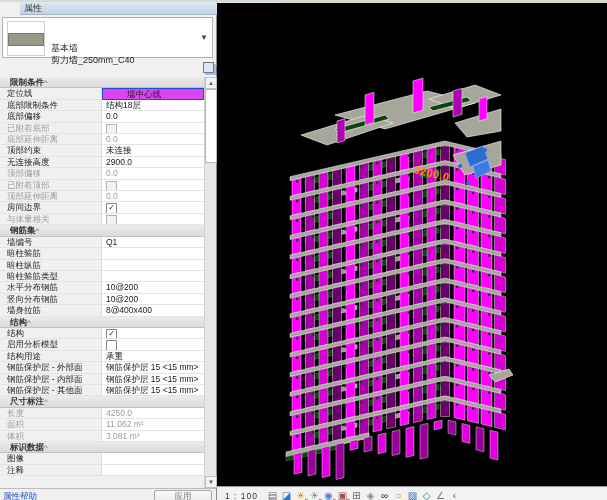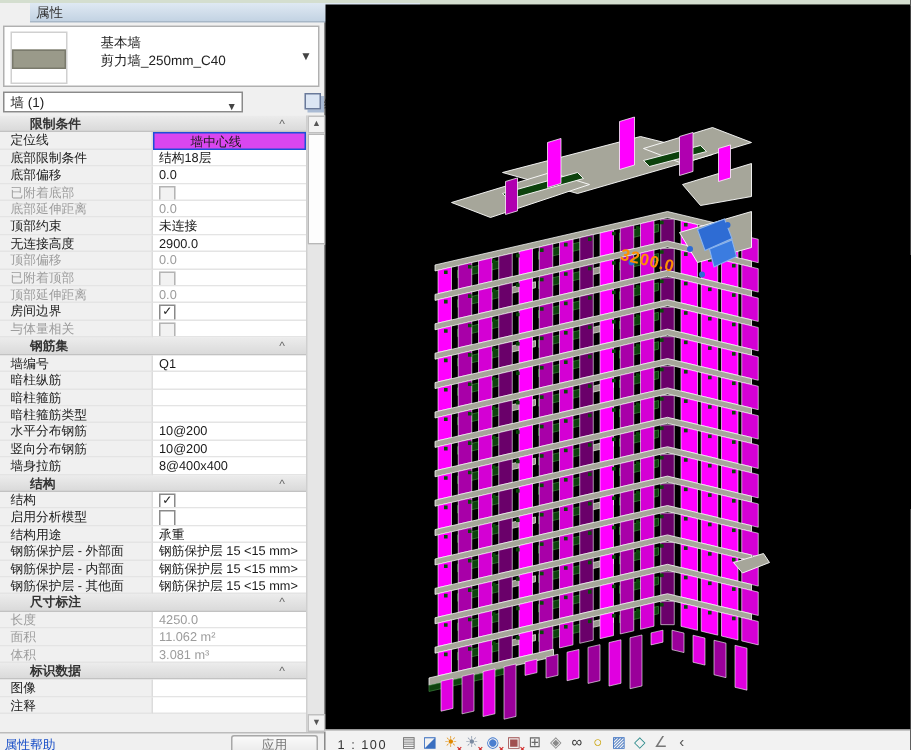--- a/index.html
+++ b/index.html
@@ -11,42 +11,42 @@
   
   .palette{position:absolute;left:0;top:2px;width:216px;height:498px;background:#f0f0f0;border-right:1px solid #8a8a8a;}
   .pal-title{position:absolute;left:0;top:0;width:260px;height:13px;
      background:linear-gradient(#dfe9f3,#c3d3e3);border-bottom:1px solid #a7b7c7;
      font-size:9px;color:#333;line-height:13px;padding-left:4px;box-sizing:border-box;margin-left:20px;}
   .pal-close{position:absolute;right:6px;top:1px;width:11px;height:11px;font-size:9px;font-weight:bold;
      color:#444;text-align:center;line-height:11px;cursor:pointer;}
   .typebox{position:absolute;left:2px;top:15px;width:211px;height:41px;background:#fff;border:1px solid #b0b0b0;box-sizing:border-box;}
   .swatch{position:absolute;left:4px;top:3px;width:36px;height:33px;background:#fff;border:1px solid #d0d0d0;}
   .swatch-bar{position:absolute;left:0px;top:11px;width:34px;height:11px;background:#9a9a8a;border:1px solid #7a7a6c;}
-  .type-lines{position:absolute;left:48px;top:4px;font-size:9px;color:#222;line-height:12px;margin-left:16px;}
+  .type-lines{position:absolute;left:48px;top:24px;font-size:9px;color:#222;line-height:12px;}
   .type-caret{position:absolute;right:4px;top:15px;font-size:8px;color:#444;}
   .instrow{position:absolute;left:0;top:58px;width:216px;height:17px;}
   .inst-combo{position:absolute;left:2px;top:1px;width:160px;height:14px;background:#fff;border:1px solid #8a8a8a;
      font-size:9px;color:#222;line-height:13px;padding-left:4px;box-sizing:border-box;}
   .inst-combo .caret{position:absolute;right:3px;top:3px;font-size:7px;color:#444;}
   .edittype{position:absolute;left:165px;top:1px;width:49px;height:14px;font-size:8.5px;color:#222;
      line-height:14px;white-space:nowrap;cursor:pointer;padding-left:38px;}
   .edittype .et-icon{display:inline-block;width:9px;height:9px;border:1px solid #6a7a9a;background:#dce6f4;
      position:relative;top:1px;margin-right:2px;box-shadow:2px 2px 0 #aabbd4;}
   
   .grid{position:absolute;left:0;top:75px;width:204px;height:411px;overflow:hidden;background:#f0f0f0;}
   .prow{display:flex;height:11.42px;font-size:8.5px;line-height:11.4px;box-sizing:border-box;}
   .prow .lab{width:102px;padding-left:7px;box-sizing:border-box;color:#222;background:#f0f0f0;
      border-right:1px solid #dcdcdc;border-bottom:1px solid #e4e4e4;overflow:hidden;white-space:nowrap;}
   .prow .val{flex:1;background:#fff;border-bottom:1px solid #e4e4e4;padding-left:4px;box-sizing:border-box;
      color:#1a1a1a;overflow:hidden;white-space:nowrap;cursor:text;}
   .prow.disabled .lab,.prow.disabled .val{color:#9c9c9c;}
   .prow .val.selcell{border:1px solid #1d4ed8;background:#d946ef;padding-left:24px;}
   .psec{height:11.42px;background:linear-gradient(#ececec,#dadada);border-bottom:1px solid #c2c2c2;
-     font-size:8.5px;font-weight:bold;color:#333;line-height:11.4px;padding-left:20px;box-sizing:border-box;
-     display:flex;justify-content:space-between;cursor:pointer;}
+     font-size:8.5px;font-weight:bold;color:#333;line-height:11.4px;padding-left:10px;box-sizing:border-box;
+     display:flex;justify-content:flex-start;cursor:pointer;}
   .psec .secarrow{font-weight:normal;color:#666;padding-right:14px;font-size:8px;}
   .cbx{display:inline-block;width:9px;height:9px;border:1px solid #8a8a8a;background:#fff;margin-top:1px;
      font-size:8px;line-height:8px;text-align:center;color:#222;}
   .cbx.dis{border-color:#b4b4b4;background:#f2f2f2;}
   
   .sbar{position:absolute;right:0;top:75px;width:12px;height:411px;background:#e6e6e6;border-left:1px solid #cfcfcf;box-sizing:border-box;}
   .sbtn{position:absolute;left:0;width:12px;height:12px;background:#f2f2f2;border:1px solid #c0c0c0;box-sizing:border-box;
      font-size:6px;color:#555;text-align:center;line-height:10px;cursor:pointer;}
   .sthumb{position:absolute;left:0;top:12px;width:12px;height:74px;background:#fdfdfd;border:1px solid #b8b8b8;box-sizing:border-box;cursor:grab;}
   
@@ -80,24 +80,20 @@
         <div class="swatch-bar"></div>
       </div>
       <div class="type-lines">
         <div>基本墙</div>
         <div>剪力墙_250mm_C40</div>
       </div>
       <div class="type-caret">▼</div>
     </div>
 
     <div class="instrow">
-      <div class="inst-combo">
-        <span>墙 (1)</span>
-        <span class="caret">▼</span>
-      </div>
       <div class="edittype">
         <span class="et-icon"></span><span>编辑类型</span>
       </div>
     </div>
 
     <div class="grid" id="propgrid">
         <div class="psec">
           <span>限制条件</span>
           <span class="secarrow">^</span>
         </div>
@@ -151,25 +147,25 @@
         </div>
         <div class="psec">
           <span>钢筋集</span>
           <span class="secarrow">^</span>
         </div>
         <div class="prow">
           <div class="lab">墙编号</div>
           <div class="val">Q1</div>
         </div>
         <div class="prow">
+          <div class="lab">暗柱箍筋</div>
+          <div class="val"></div>
+        </div>
+        <div class="prow">
           <div class="lab">暗柱纵筋</div>
-          <div class="val"></div>
-        </div>
-        <div class="prow">
-          <div class="lab">暗柱箍筋</div>
           <div class="val"></div>
         </div>
         <div class="prow">
           <div class="lab">暗柱箍筋类型</div>
           <div class="val"></div>
         </div>
         <div class="prow">
           <div class="lab">水平分布钢筋</div>
           <div class="val">10@200</div>
         </div>

